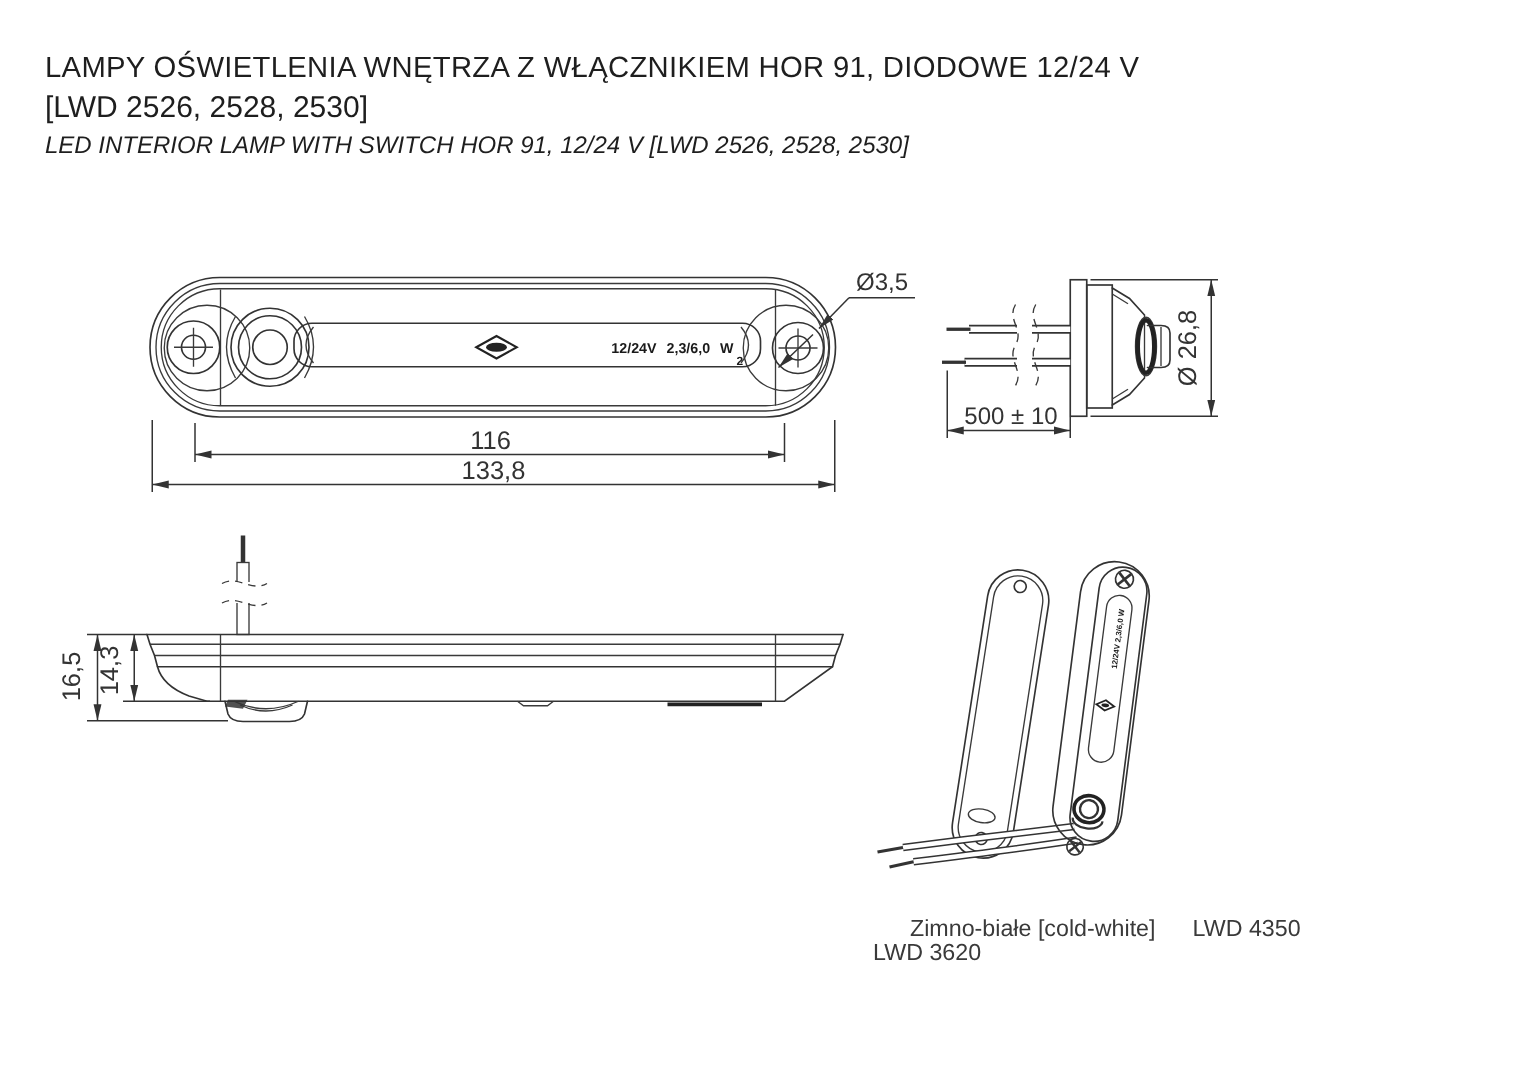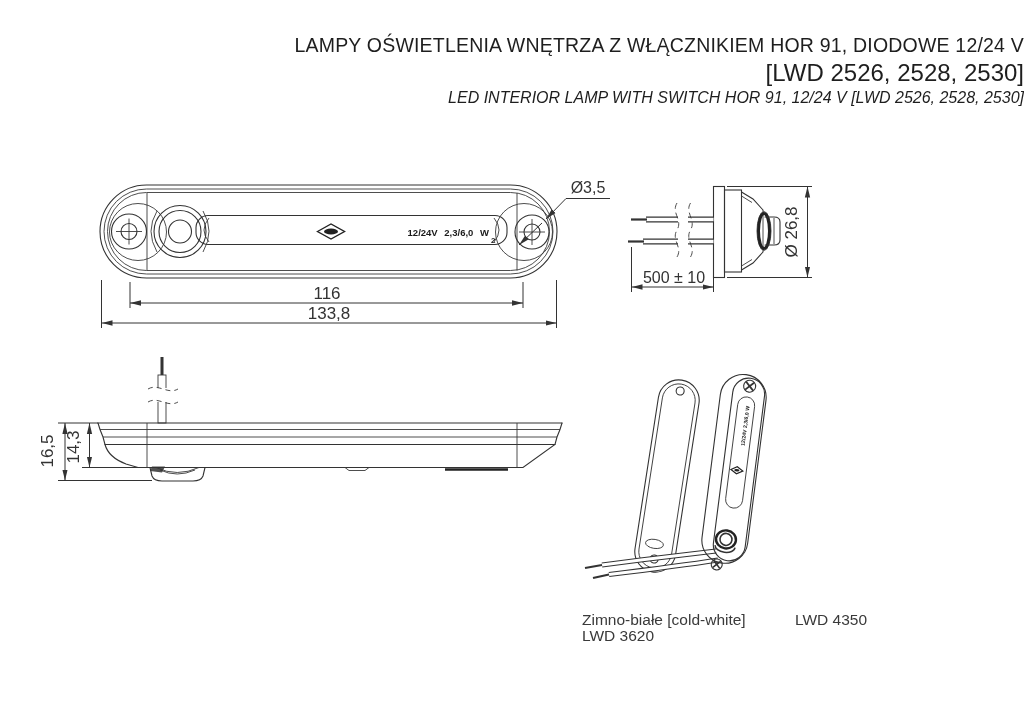--- a/index.html
+++ b/index.html
@@ -1,38 +1,38 @@
 <!DOCTYPE html>
 <html><head>
 <meta charset="utf-8">
 <style>
   html,body{margin:0;padding:0;}
   body{
     width:1024px;height:724px;position:relative;background:#ffffff;
     font-family:"Liberation Sans", sans-serif;color:#222;overflow:hidden;
   }
   .title-block{
-    position:absolute;left:30px;top:32px;width:994px;text-align:right;
+    position:absolute;left:30px;top:32px;width:994px;text-align:left;
     color:#1e1e1e;
   }
   .title-line1{font-size:19.5px;letter-spacing:.2px;line-height:27px;}
-  .title-line2{font-size:24px;line-height:27px;}
+  .title-line2{font-size:20px;line-height:27px;}
   .title-line3{font-size:16px;line-height:24px;font-style:italic;}
   svg{position:absolute;left:0;top:0;}
   svg .ln{stroke:#333;stroke-width:1.1;fill:none;stroke-linecap:round;}
   svg .lnthin{stroke:#3a3a3a;stroke-width:0.9;fill:none;}
   svg .dim{stroke:#333;stroke-width:1;fill:none;}
   svg text{fill:#333;font-family:"Liberation Sans",sans-serif;}
   .dimtxt{font-size:17px;}
   .dimtxt-sm{font-size:16px;}
   .lens-txt{font-size:9.5px;font-weight:bold;word-spacing:4px;fill:#1a1a1a;}
   .lens-idx{font-size:8px;font-weight:bold;fill:#1a1a1a;}
   .iso-txt{font-size:5.2px;font-weight:bold;fill:#1a1a1a;}
   .variants{
-    position:absolute;left:582px;top:612px;color:#3a3a3a;font-size:15.5px;
+    position:absolute;left:582px;top:612px;color:#3a3a3a;font-size:15.5px;text-align:center;
   }
   .variant-row{display:flex;line-height:16.4px;}
   .variant-name{width:213px;}
   .variant-code{}
 </style>
 </head>
 <body>
 
 <div class="title-block">
   <div class="title-line1">LAMPY OŚWIETLENIA WNĘTRZA Z WŁĄCZNIKIEM HOR 91, DIODOWE 12/24 V</div>

